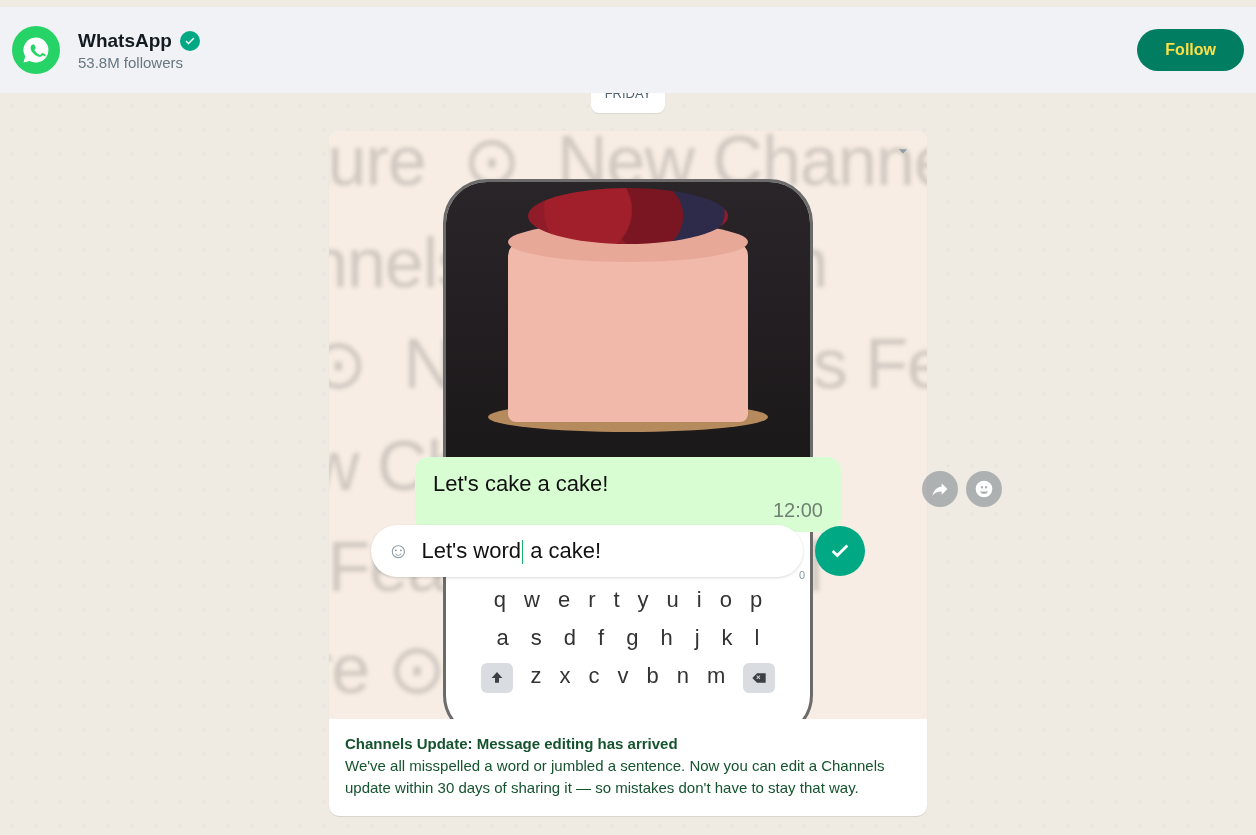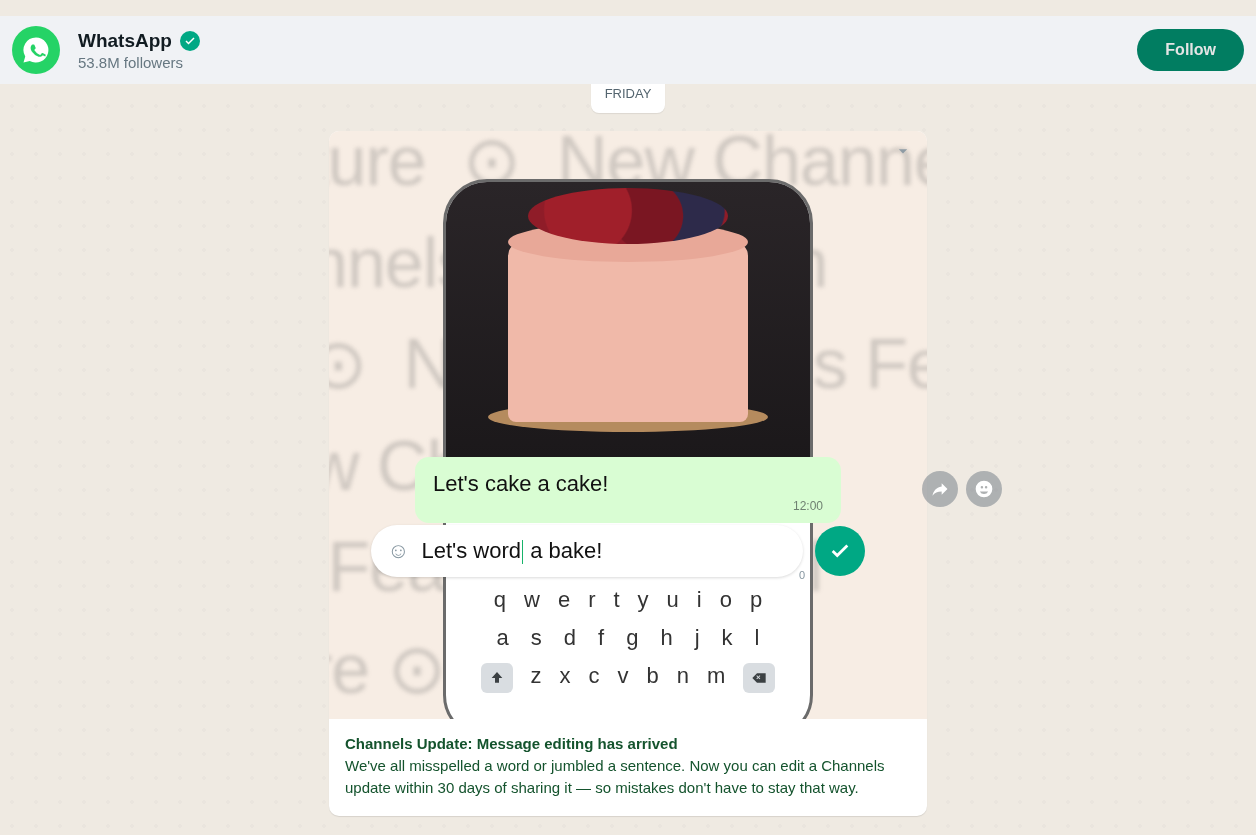--- a/index.html
+++ b/index.html
@@ -1,40 +1,40 @@
 <!DOCTYPE html>
 <html><head>
 <meta charset="utf-8">
 <style>
   * { box-sizing: border-box; margin: 0; padding: 0; }
   html, body { width: 1256px; height: 835px; font-family: -apple-system, "Segoe UI", Helvetica, Arial, sans-serif; overflow: hidden; }
   body { background: #efeae2; position: relative; }
 
   
   .header {
-    position: absolute; top: 16px; left: 0; right: 0; height: 68px;
+    position: absolute; top: 7px; left: 0; right: 0; height: 86px;
     background: #f0f2f5; display: flex; align-items: center;
     padding: 0 12px; z-index: 20;
   }
   .avatar {
     width: 48px; height: 48px; border-radius: 50%;
     background: #25d366; display: flex; align-items: center; justify-content: center;
   }
   .avatar svg { width: 30px; height: 30px; fill: #fff; }
   .title-block { margin-left: 18px; flex: 1; }
   .title-row { display: flex; align-items: center; gap: 8px; }
   .title-row h1 { font-size: 19px; font-weight: 600; color: #111b21; }
   .verified {
     width: 20px; height: 20px; border-radius: 50%; background: #00a884;
     display: inline-flex; align-items: center; justify-content: center;
   }
   .verified svg { width: 12px; height: 12px; stroke: #fff; stroke-width: 3; fill: none; }
   .followers { color: #667781; font-size: 15px; margin-top: 2px; }
   .follow-btn {
-    background: #017d61; color: #e5e5e5; font-weight: 600; font-size: 16px;
+    background: #017d61; color: #fde047; font-weight: 600; font-size: 16px;
     border: none; border-radius: 28px; padding: 12px 28px; cursor: pointer;
   }
 
   
   .chat-area {
     position: absolute; top: 70px; left: 0; right: 0; bottom: 0;
     background: #efeae2;
     background-image: radial-gradient(rgba(0,0,0,0.02) 2px, transparent 0);
     background-size: 24px 24px;
     display: flex; flex-direction: column; align-items: center;
@@ -84,21 +84,21 @@
                 radial-gradient(circle at 80% 40%, #2d2a4a 0 22%, transparent 23%),
                 #8f1c28;
     position:absolute; bottom:218px;}
   .caption-strip { background:#fff; padding:10px 14px; font-size:13px; color:#444; }
 
   .sent-bubble {
     position:absolute; top:326px; left:86px; width:426px;
     background:#d9fdd3; border-radius:14px; padding:14px 18px 10px;
   }
   .sent-bubble .msg { font-size:22px; color:#111; }
-  .sent-bubble .time { text-align:right; font-size:12px; color:#6f8171; margin-top:2px;}
+  .sent-bubble .time { text-align:right; font-size:20px; color:#6f8171; margin-top:2px;}
 
   .compose-row { position:absolute; top:394px; left:42px; display:flex; align-items:center; gap:12px; }
   .compose {
     width:432px; height:52px; background:#fff; border-radius:28px;
     display:flex; align-items:center; padding:0 16px; gap:12px;
     box-shadow:0 1px 3px rgba(0,0,0,0.15);
   }
   .compose .emoji { color:#8696a0; font-size:22px; }
   .compose .text { font-size:22px; color:#111; position:relative; }
   .cursor { display:inline-block; width:1px; height:24px; background:#17b36a; vertical-align:middle; margin:0 1px;}
@@ -186,21 +186,21 @@
 
         <div class="sent-bubble">
           <div class="msg">Let's cake a cake!</div>
           <div class="time">12:00</div>
         </div>
 
         <div class="compose-row">
           <div class="compose">
             <span class="emoji">☺</span>
             <span class="text">
-              <span>Let's word</span><span class="cursor"></span><span> a bake!</span>
+              <span>Let's word</span><span class="cursor"></span><span> a cake!</span>
             </span>
           </div>
           <div class="send-fab">
             <svg viewBox="0 0 24 24">
                 <polyline points="4 12 9 17 20 6"></polyline>
               </svg>
           </div>
         </div>
         <div class="char-count">0</div>
 

